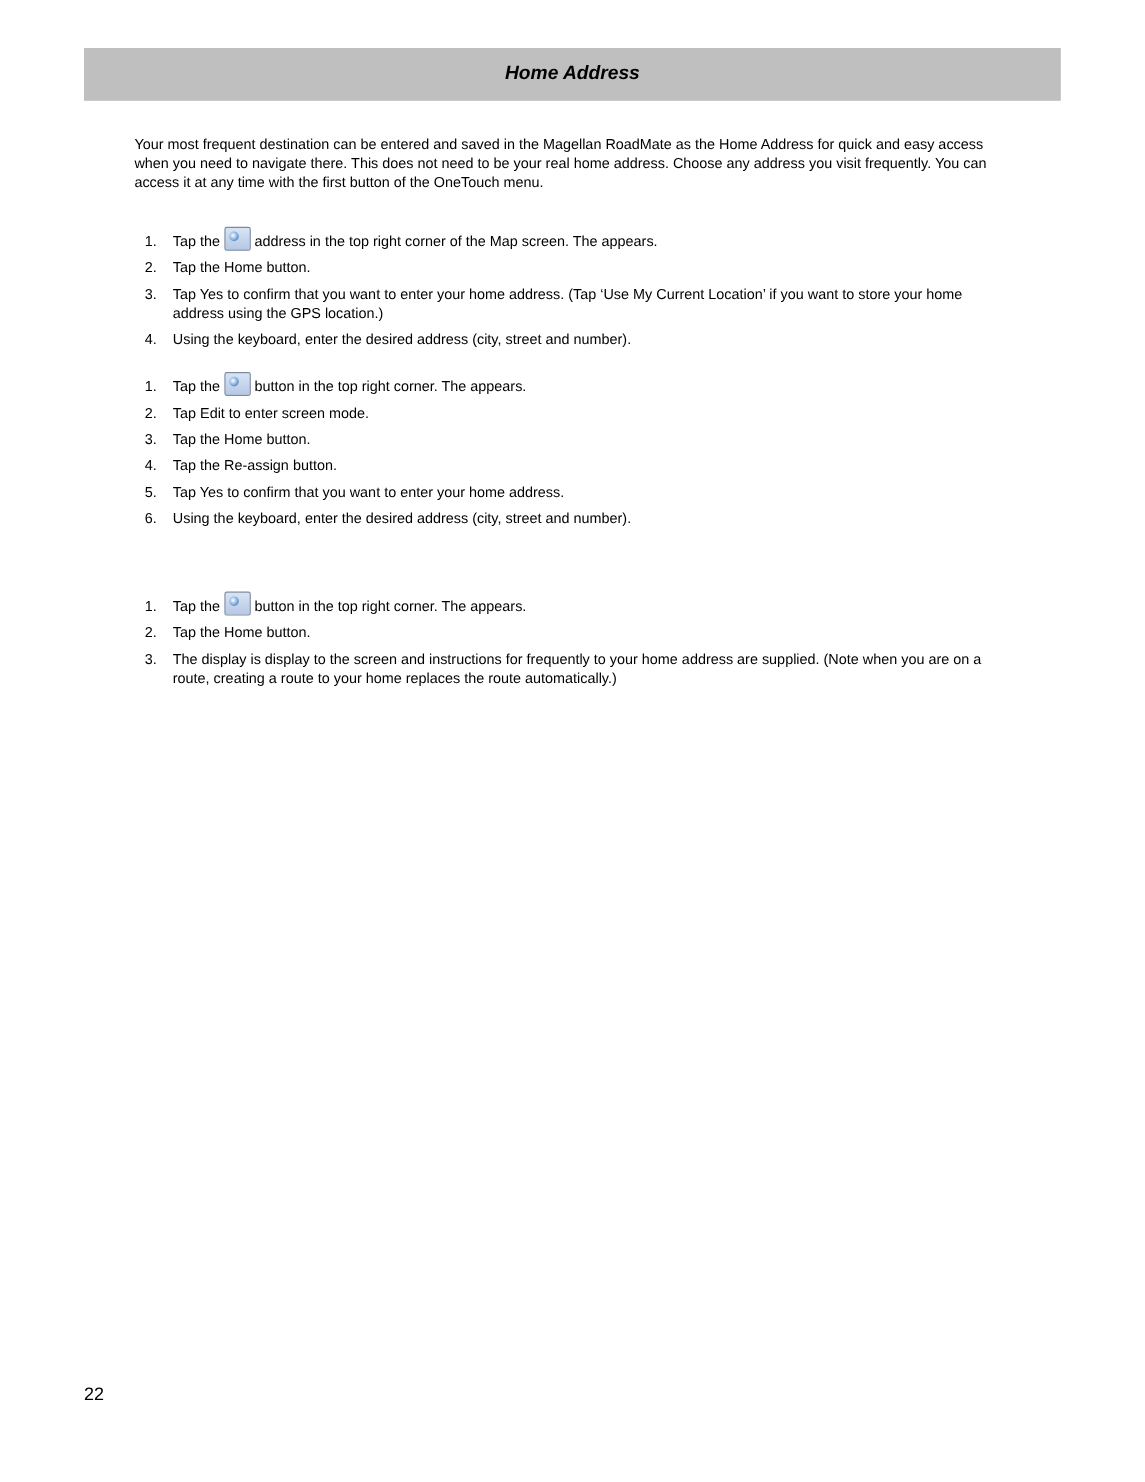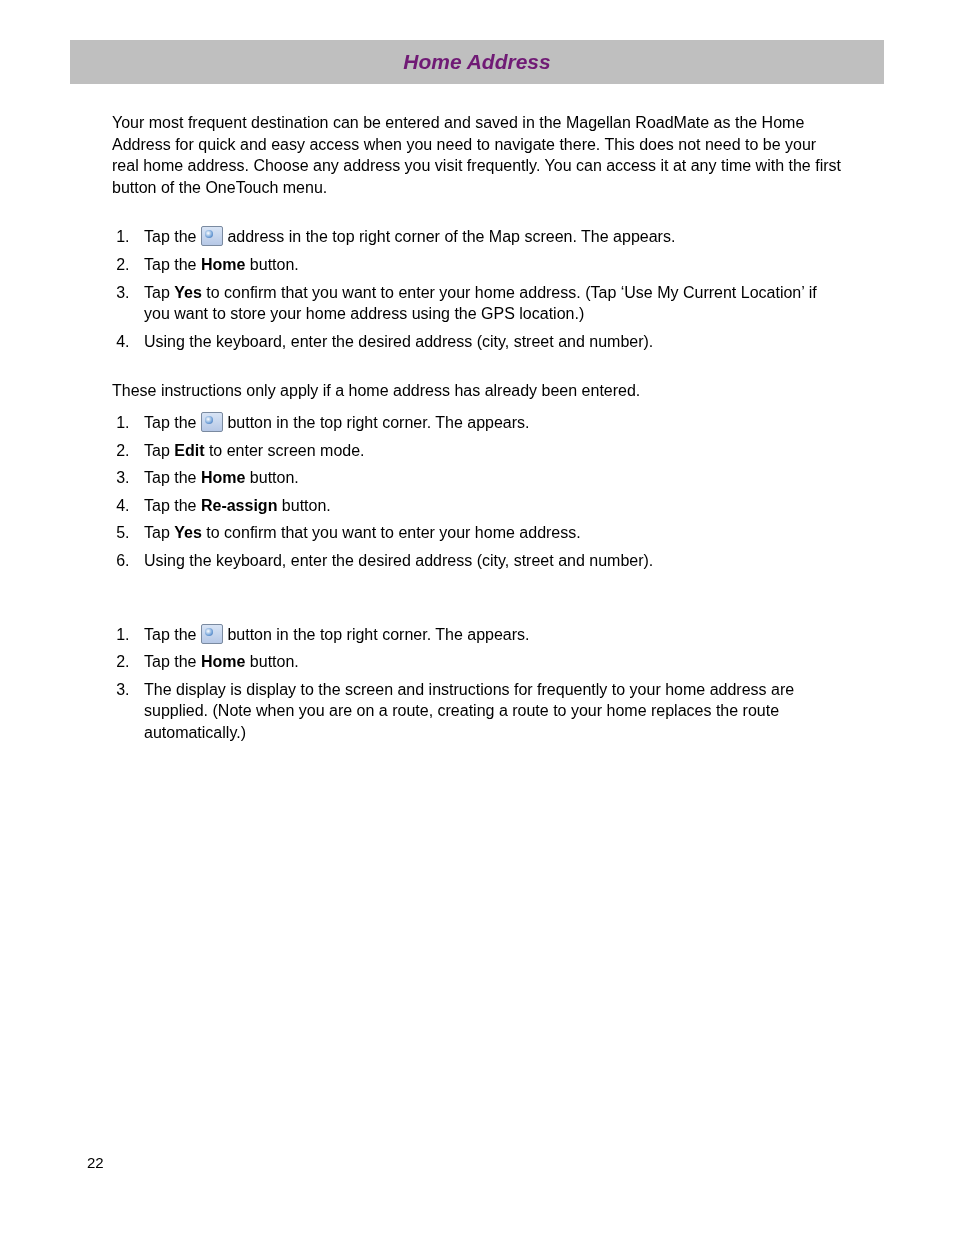--- a/index.html
+++ b/index.html
@@ -22,26 +22,26 @@
     display: flex;
     align-items: center;
     justify-content: center;
     margin-bottom: 28px;
   }
   .title-bar h1 {
     margin: 0;
     font-family: "Trebuchet MS", Arial, sans-serif;
     font-weight: bold;
     font-style: italic;
-    font-size: 21px;
-    color: #701a75;
+    font-size: 16px;
+    color: #000000;
   }
   .content {
     padding: 0 42px;
-    font-size: 16px;
+    font-size: 12px;
     line-height: 1.35;
   }
   .intro {
     margin: 0 0 28px 0;
   }
   .section-note {
     margin: 28px 0 10px 0;
   }
   ol.steps {
     margin: 0 0 18px 0;
@@ -64,24 +64,24 @@
   .icon-tile::after {
     content: "";
     position: absolute;
     left: 3px;
     top: 3px;
     width: 8px;
     height: 8px;
     background: radial-gradient(circle at 40% 40%, #fff 0%, #6fa0d8 60%, #2a5a9e 100%);
     border-radius: 50%;
   }
-  b { font-weight: bold; }
+  b { font-weight: normal; }
   .page-number {
     position: absolute;
-    left: 87px;
+    left: 70px;
     bottom: 64px;
     font-size: 15px;
   }
 </style>
 </head>
 <body>
 
 <div class="page">
 
   <div class="title-bar">
@@ -100,21 +100,20 @@
         <span>Tap the </span><b>Home</b><span> button.</span>
       </li>
       <li>
         <span>Tap </span><b>Yes</b><span> to confirm that you want to enter your home address.  (Tap ‘Use My Current Location’ if you want to store your home address using the GPS location.)</span>
       </li>
       <li>
         <span>Using the keyboard, enter the desired address (city, street and number).</span>
       </li>
     </ol>
 
-    <p class="section-note">These instructions only apply if a home address has already been entered.</p>
     <ol class="steps">
       <li>
         <span>Tap the </span><span class="icon-tile"></span><span> button in the top right corner. The </span><span> appears.</span>
       </li>
       <li>
         <span>Tap </span><b>Edit</b><span> to enter screen mode.</span>
       </li>
       <li>
         <span>Tap the </span><b>Home</b><span> button.</span>
       </li>

